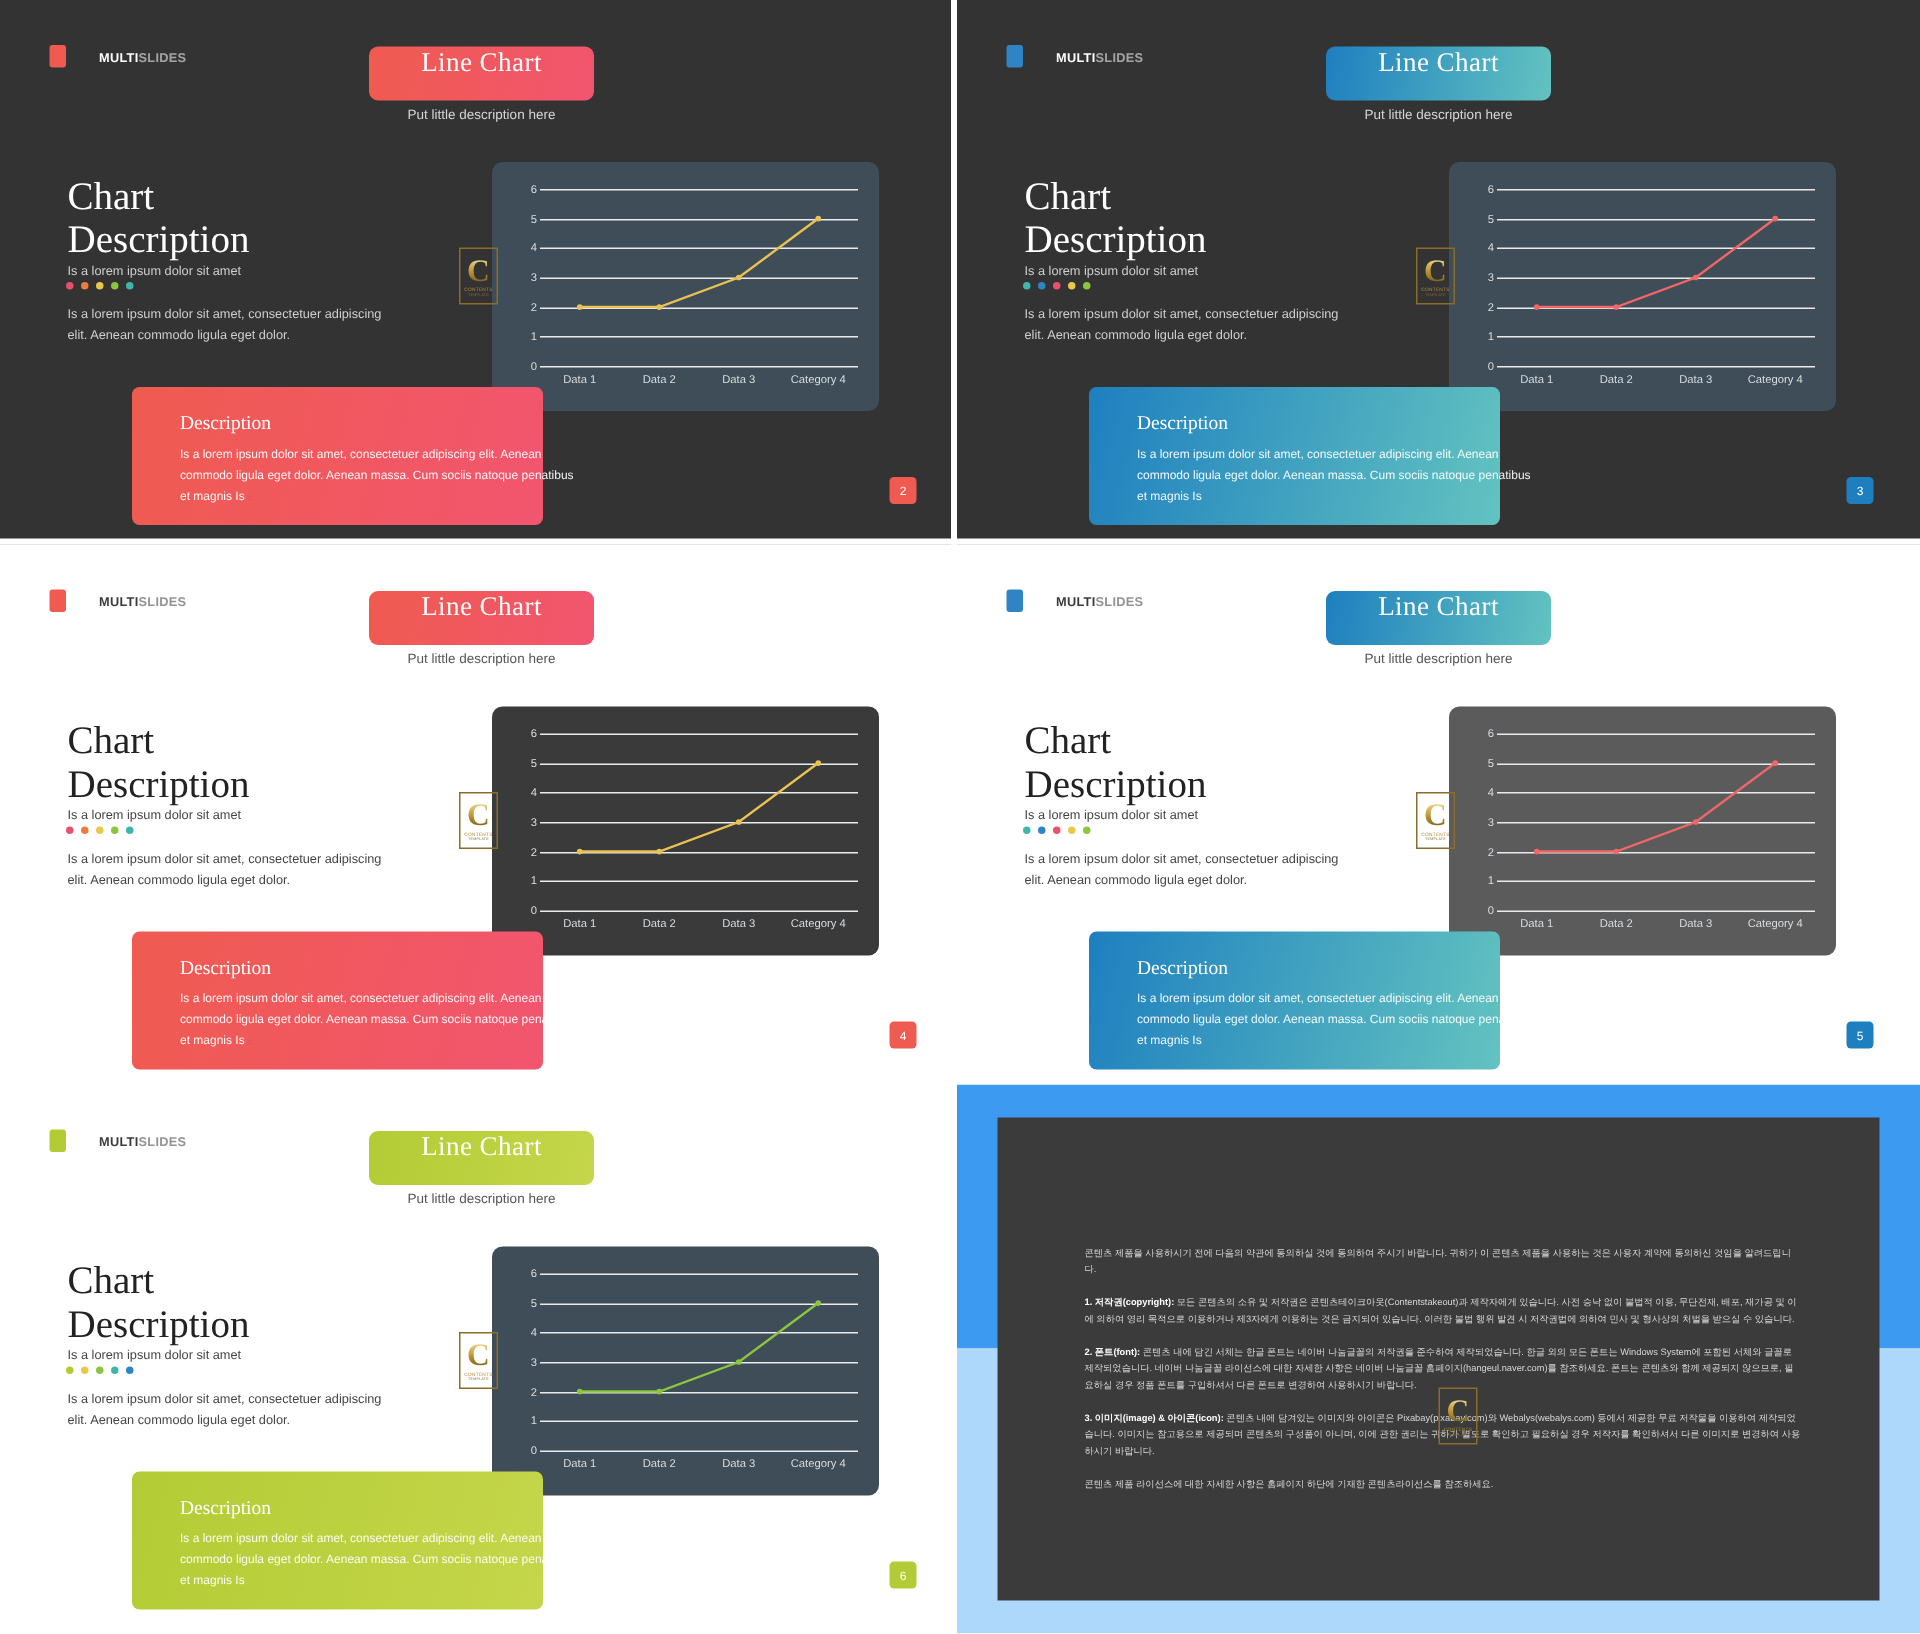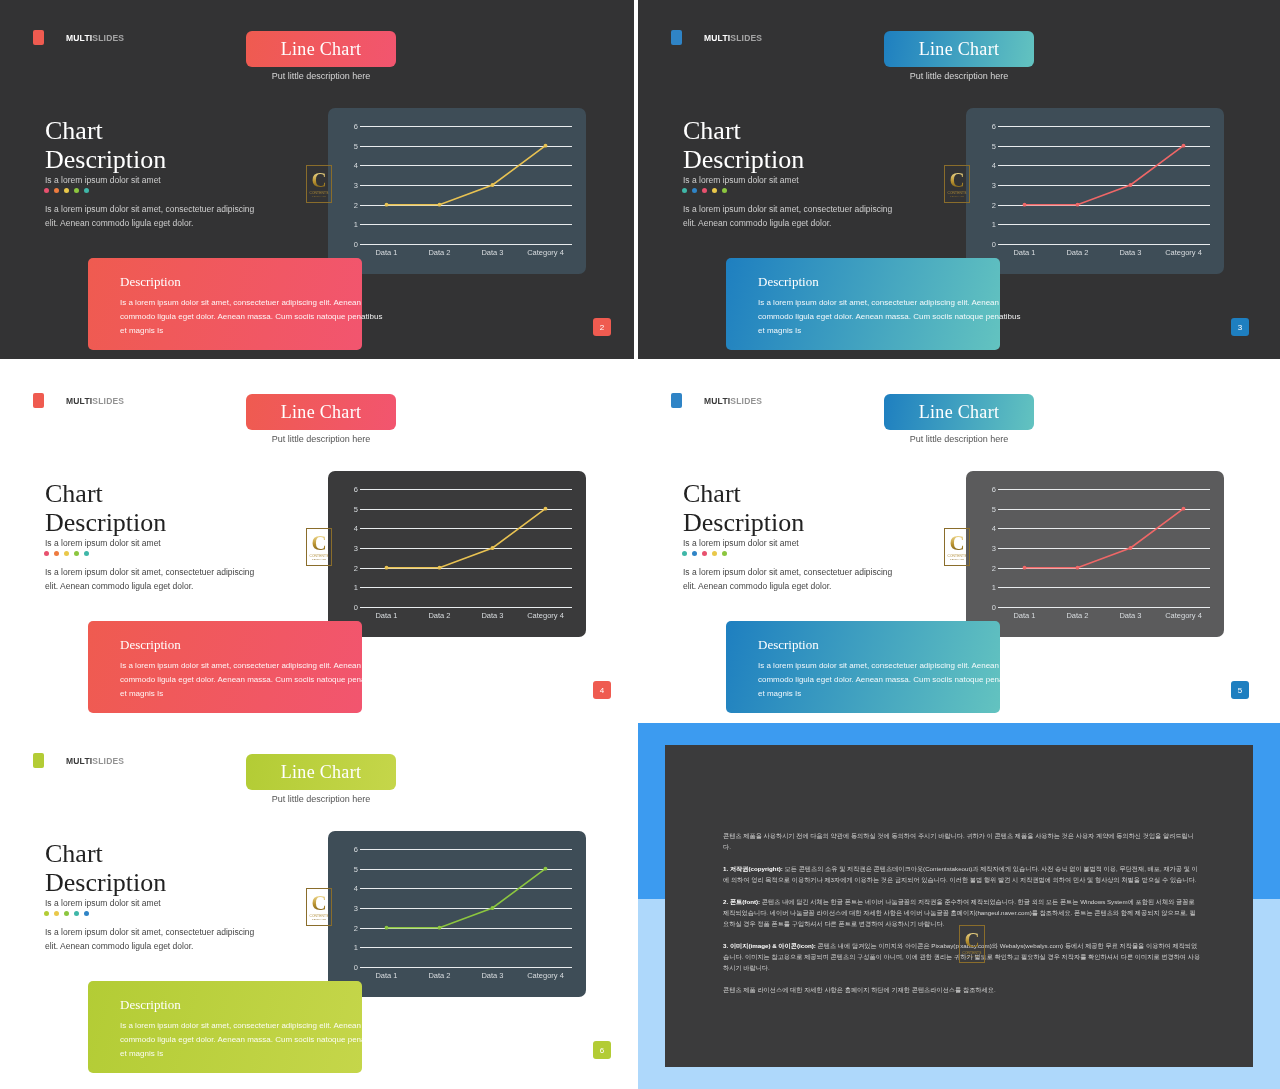--- a/index.html
+++ b/index.html
@@ -13,21 +13,21 @@
 
   
   .logo{position:absolute;left:33px;top:30px;display:flex;align-items:center;gap:22px;justify-content:flex-end;}
   .logo-mark{width:11px;height:15px;border-radius:2px;}
   .logo-text{font-size:8.5px;font-weight:bold;letter-spacing:.2px;}
   .logo-text .b{font-weight:bold;}
   .logo-text .l{font-weight:bold;opacity:.55;}
 
   
   .title-pill{position:absolute;left:246px;top:31px;width:150px;height:36px;border-radius:6px;
-      display:flex;align-items:center;justify-content:center;}
+      display:flex;align-items:flex-start;justify-content:center;}
   .title-pill span{font-family:"Liberation Serif",serif;font-size:18px;color:#fff;letter-spacing:.3px;}
   .subtitle{position:absolute;left:246px;top:71px;width:150px;text-align:center;font-size:9px;}
 
   
   .desc-head{position:absolute;left:45px;top:116px;font-family:"Liberation Serif",serif;
       font-size:26px;line-height:29px;}
   .desc-sub{position:absolute;left:45px;top:175px;font-size:8.5px;}
   .dots{position:absolute;left:44px;top:188px;display:flex;gap:5px;}
   .dots i{width:5px;height:5px;border-radius:50%;display:block;}
   .desc-body{position:absolute;left:45px;top:202px;width:210px;font-size:8.5px;line-height:14px;}

